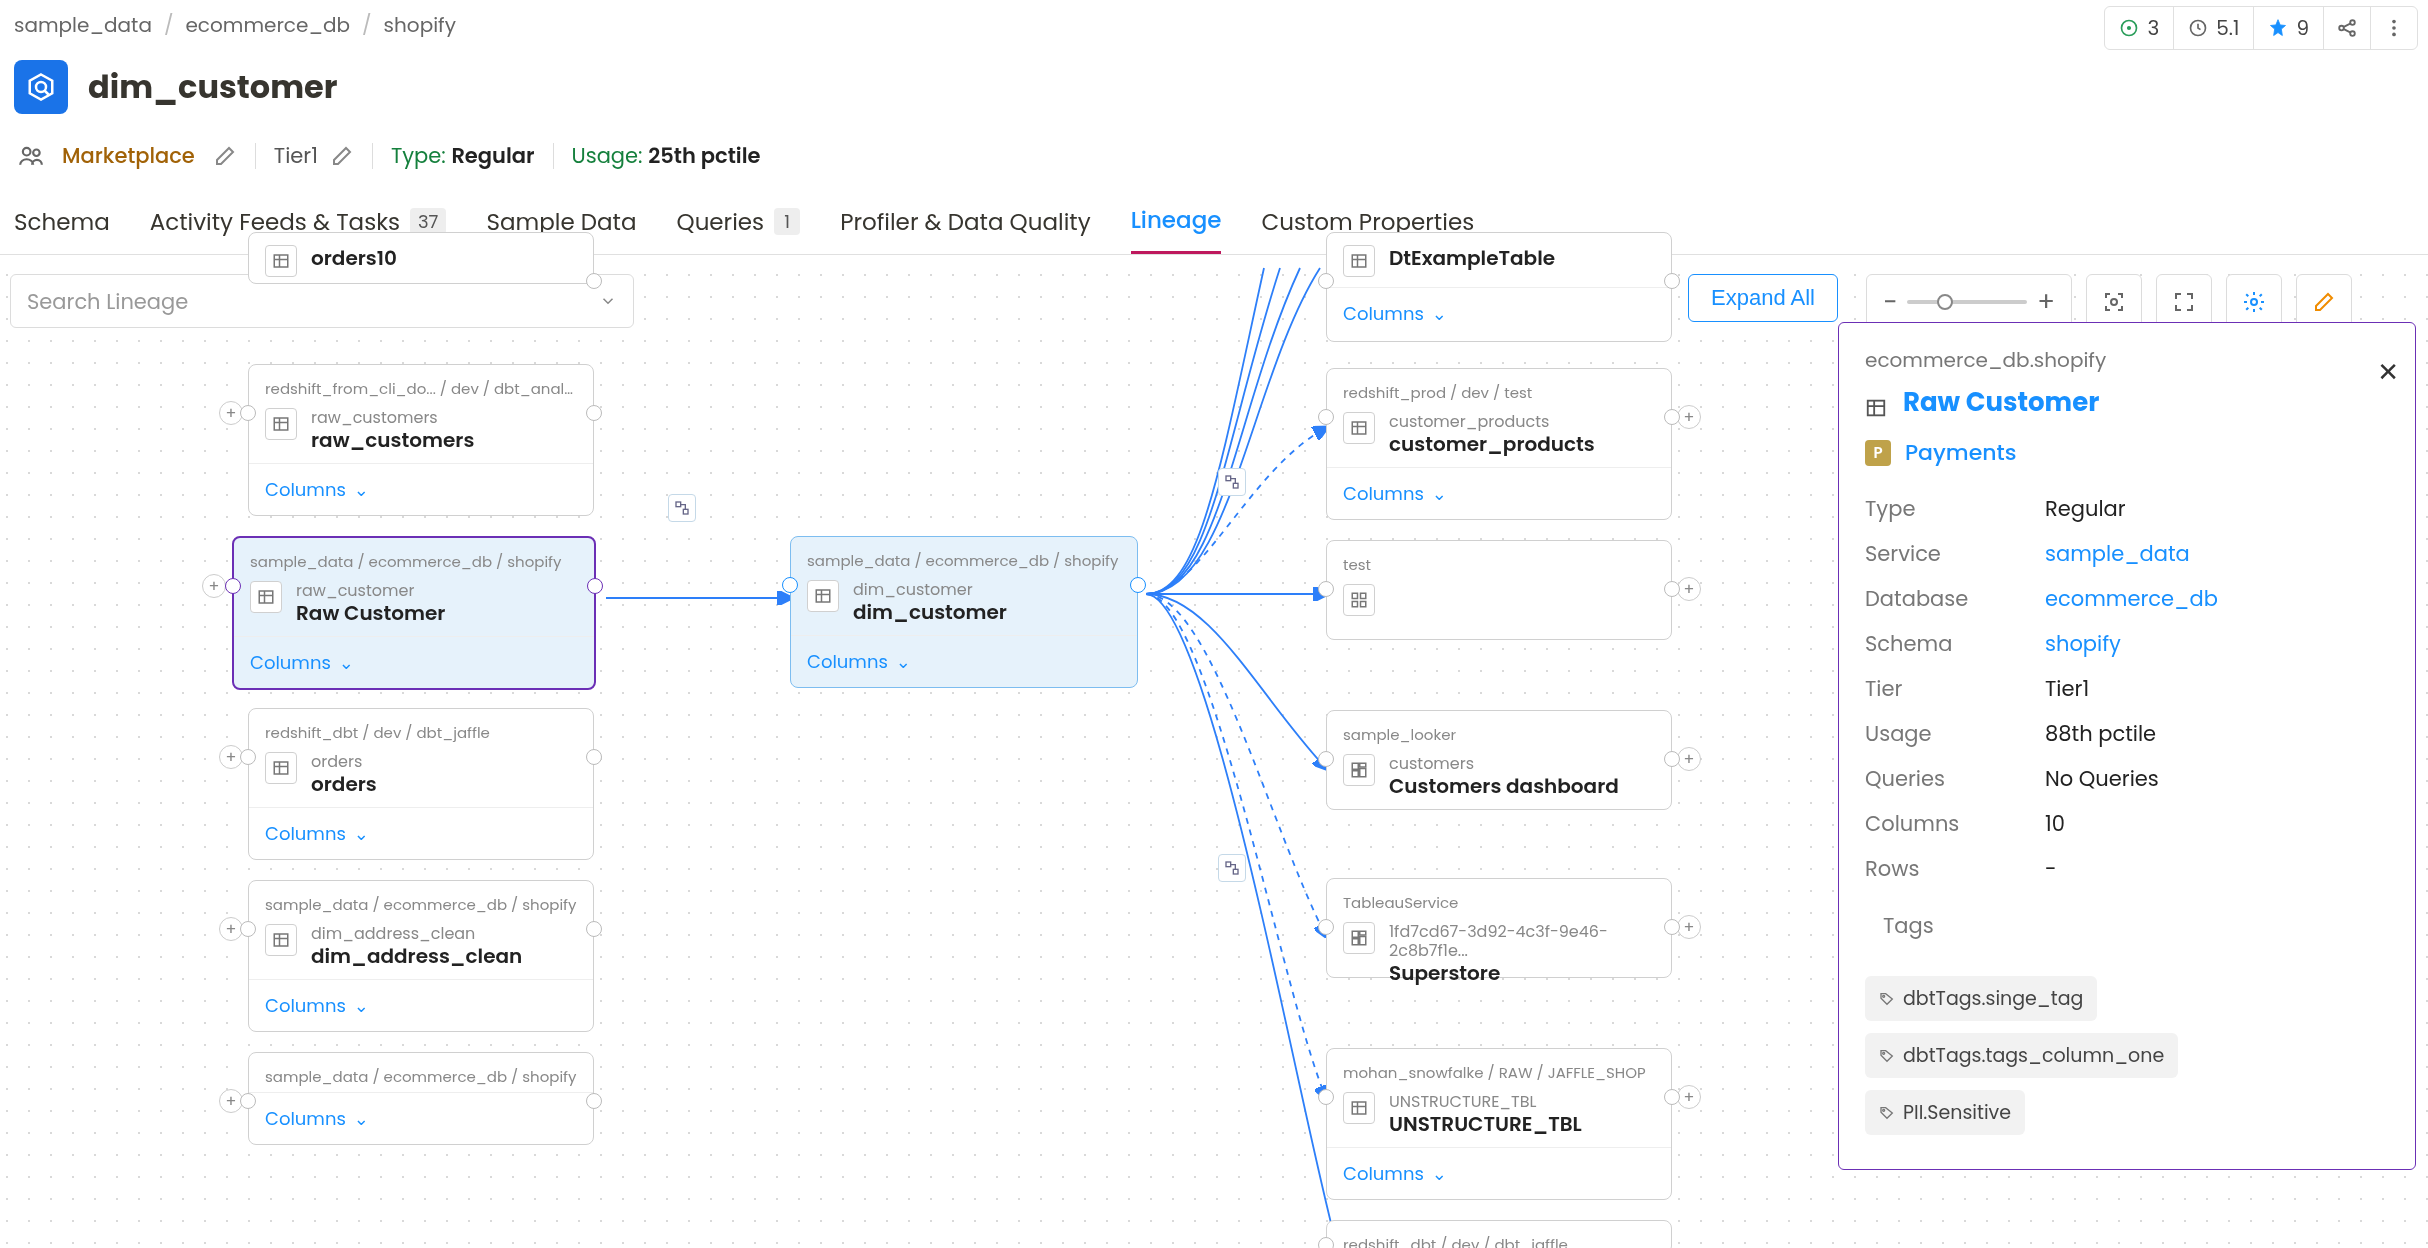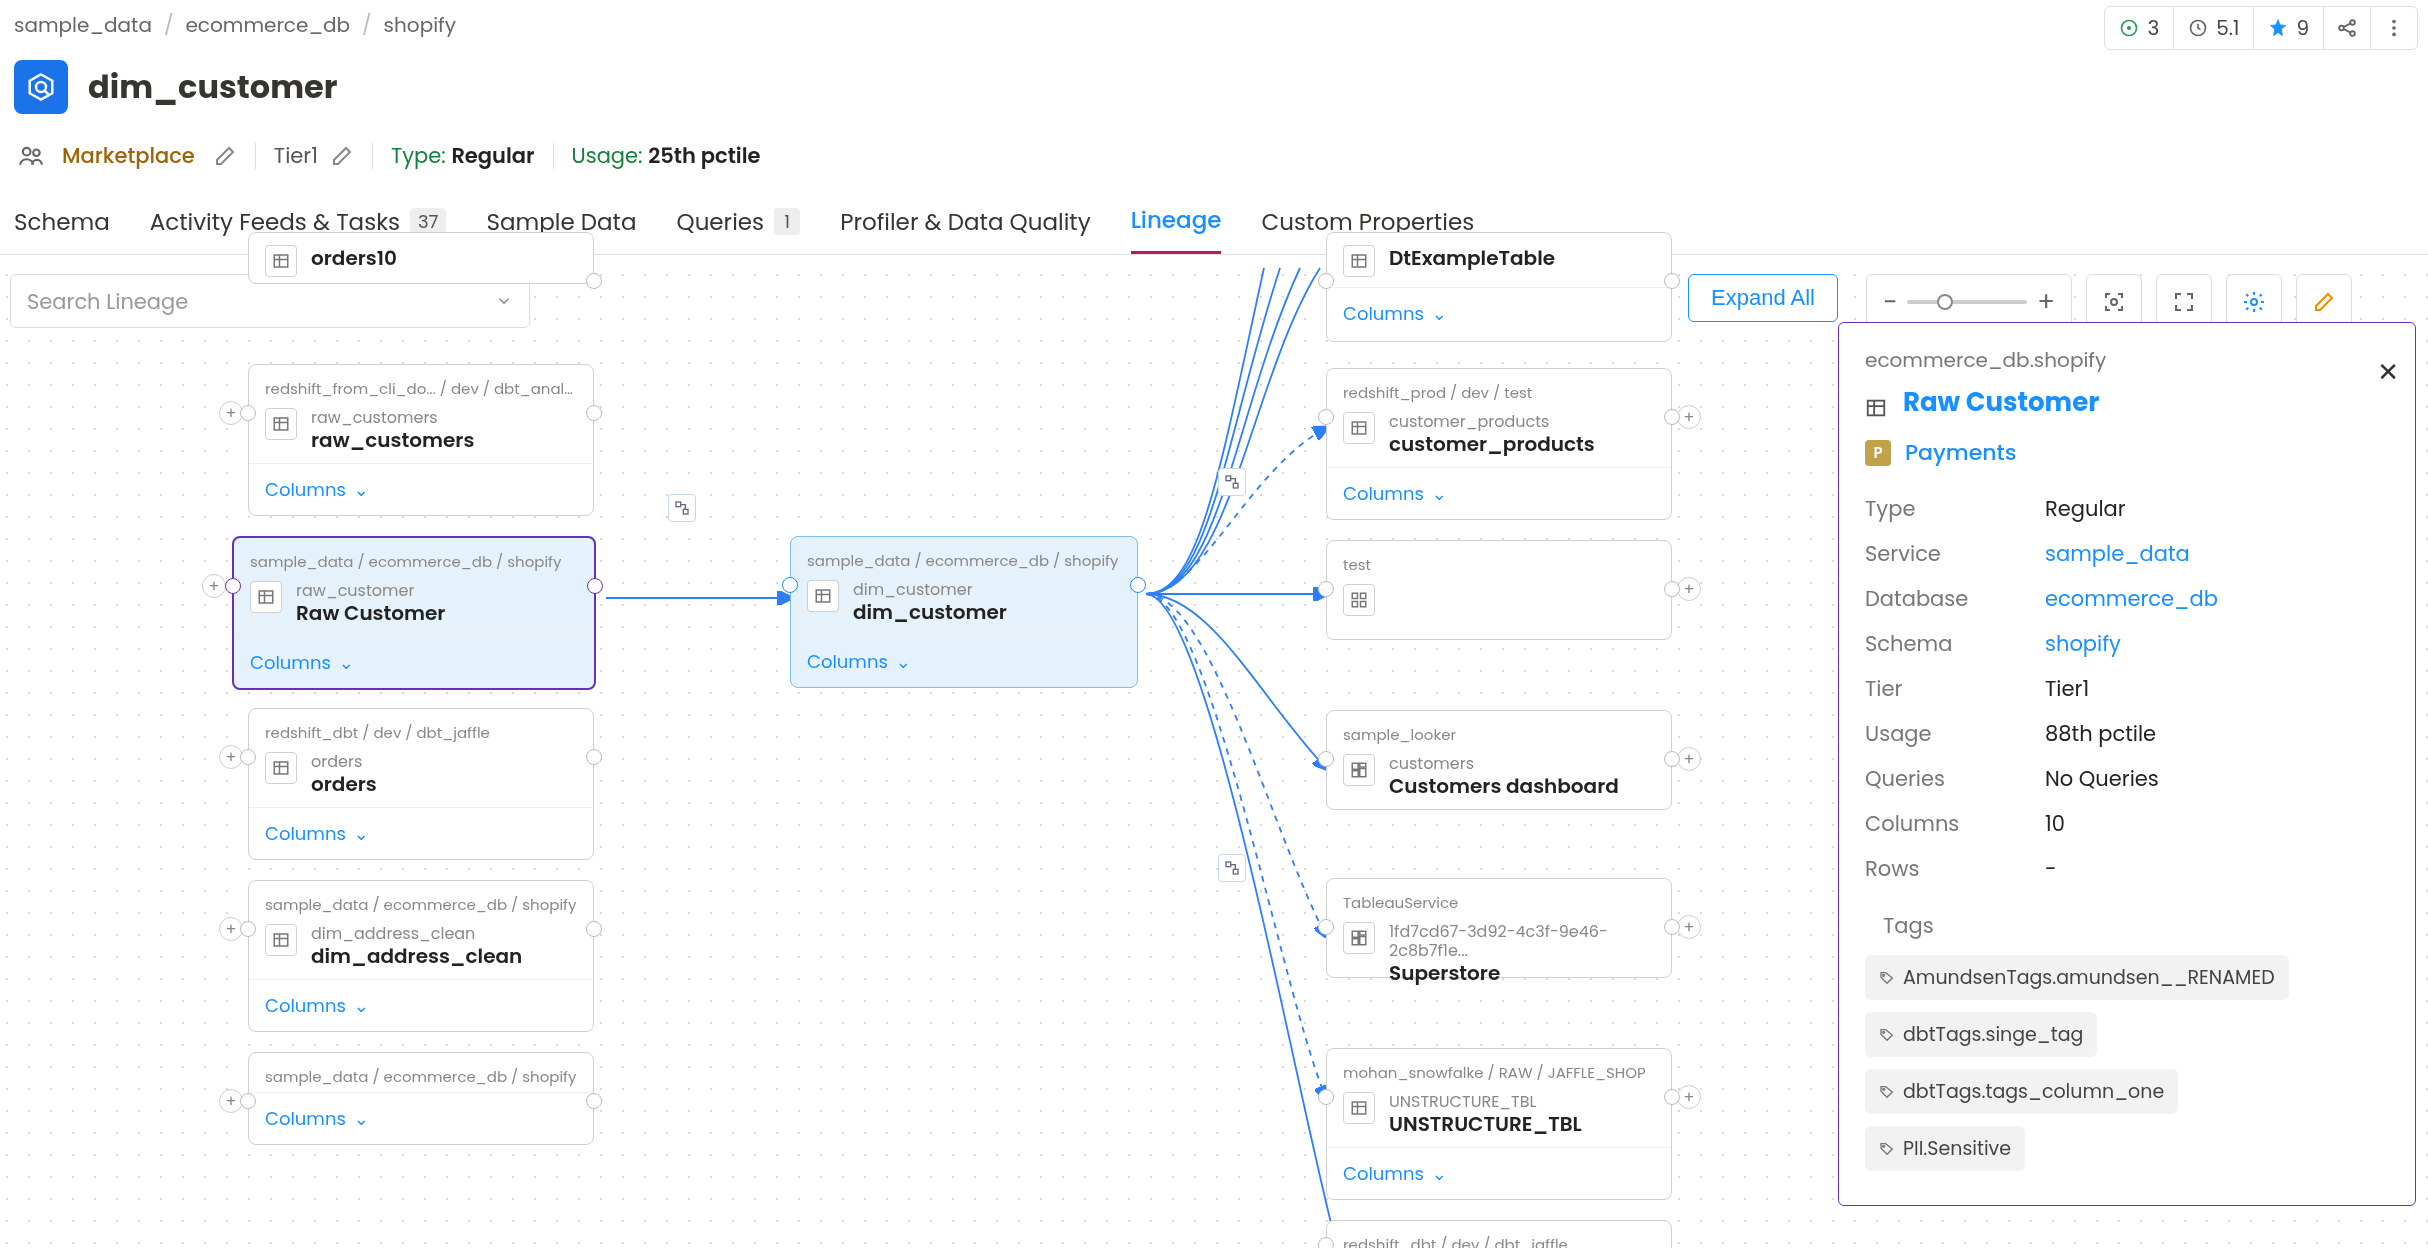--- a/index.html
+++ b/index.html
@@ -98,21 +98,21 @@
   
   .canvas {
     position:absolute;
     top:268px; left:0; right:0; bottom:0;
     background-image: radial-gradient(#d9d9d9 1px, transparent 1px);
     background-size: 22px 22px;
     background-position: -4px -4px;
   }
   .search-lineage{
     position:absolute; top:6px; left:10px;
-    width:520px; height:54px;
+    width:624px; height:54px;
     border:1px solid #dcdcdc; border-radius:6px;
     background:#fff;
     display:flex; align-items:center; padding:0 16px;
     color:#999; font-size:21px; justify-content:space-between;
   }
   .expand-all{
     position:absolute; top:6px; left:1688px;
     border:1px solid #1890ff; color:#1890ff;
     border-radius:6px; padding:10px 22px; font-size:22px;
     background:#fff;
@@ -733,27 +733,21 @@
         <div class="kv-row">
           <div class="k">Columns</div>
           <div class="v">10</div>
         </div>
         <div class="kv-row">
           <div class="k">Rows</div>
           <div class="v">-</div>
         </div>
       </div>
     <div class="tags-h">Tags</div>
-    <div id="tag-chips"><span class="tag-chip">
-          <svg width="16" height="16" viewBox="0 0 24 24" fill="none" stroke="#777" stroke-width="2">
-            <path d="M20 12l-8 8-9-9V4h7z"></path>
-            <circle cx="7" cy="8" r="1.5"></circle>
-          </svg>
-          <span>AmundsenTags.amundsen__RENAMED</span>
-        </span><br><span class="tag-chip">
+    <div id="tag-chips"><br><span class="tag-chip">
           <svg width="16" height="16" viewBox="0 0 24 24" fill="none" stroke="#777" stroke-width="2">
             <path d="M20 12l-8 8-9-9V4h7z"></path>
             <circle cx="7" cy="8" r="1.5"></circle>
           </svg>
           <span>dbtTags.singe_tag</span>
         </span><br><span class="tag-chip">
           <svg width="16" height="16" viewBox="0 0 24 24" fill="none" stroke="#777" stroke-width="2">
             <path d="M20 12l-8 8-9-9V4h7z"></path>
             <circle cx="7" cy="8" r="1.5"></circle>
           </svg>

